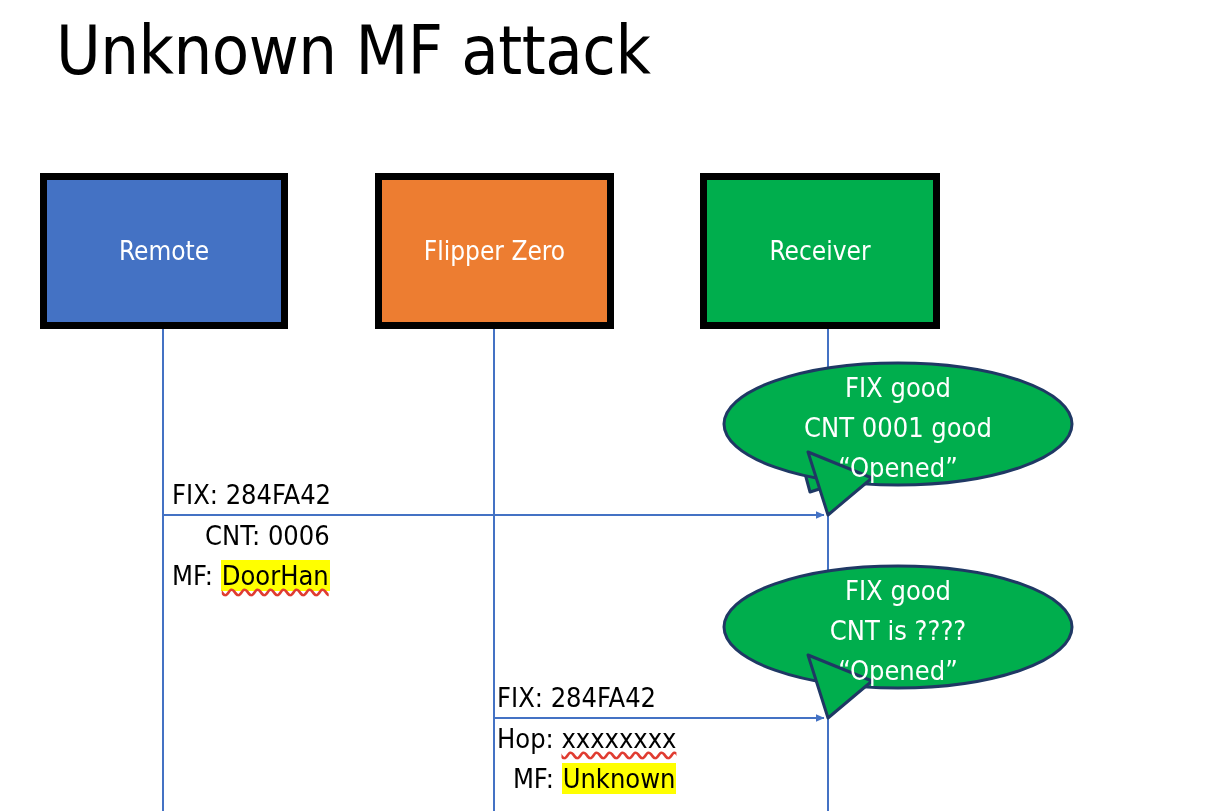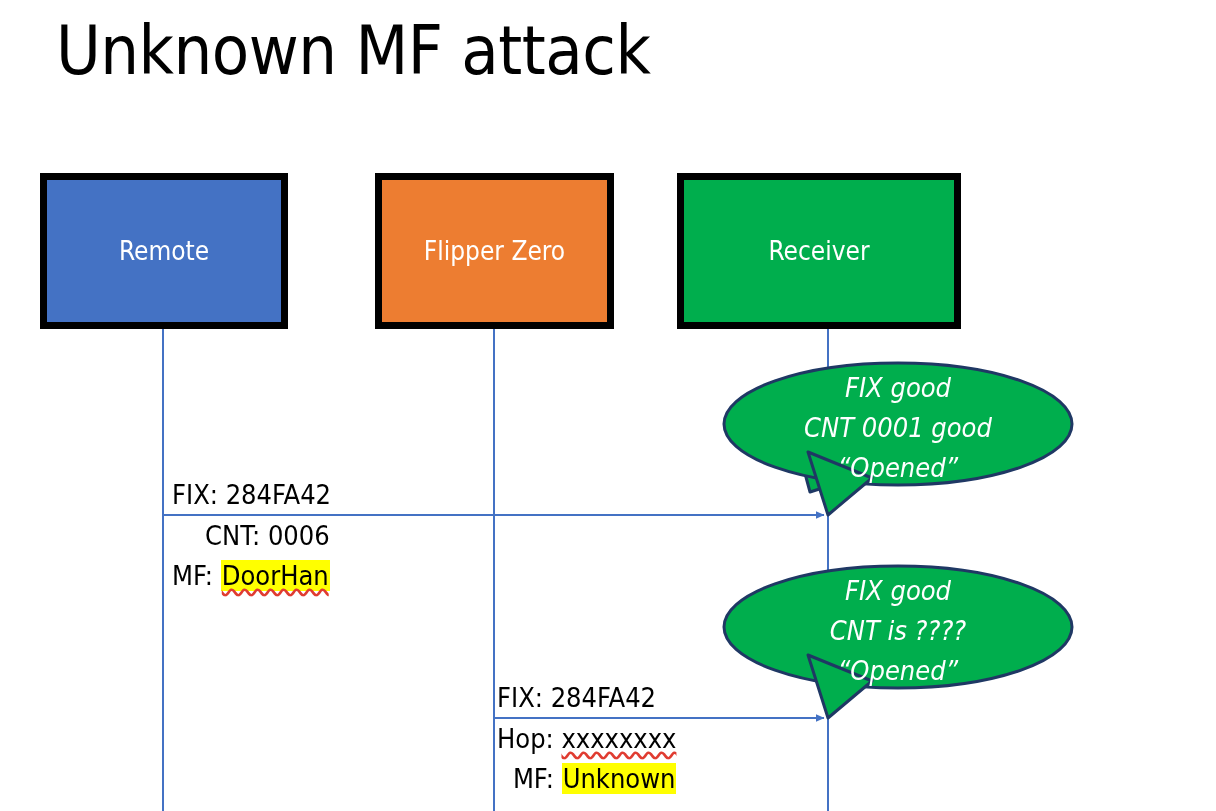--- a/index.html
+++ b/index.html
@@ -52,21 +52,21 @@
     font-family: "DejaVu Sans Condensed", "DejaVu Sans", "Liberation Sans", sans-serif;
     font-size: 26px;
     font-weight: 400;
     color: #ffffff;
     text-align: center;
     line-height: 1.1;
   }
 
   #actor-remote  { left: 40px;  top: 173px; width: 248px; height: 156px; background: #4472C4; }
   #actor-flipper { left: 375px; top: 173px; width: 239px; height: 156px; background: #ED7D31; }
-  #actor-receiver{ left: 677px; top: 173px; width: 284px; height: 156px; background: #00B050; }
+  #actor-receiver{ left: 700px; top: 173px; width: 240px; height: 156px; background: #00B050; }
   #actor-receiver { background: #00AE4D; }
 
   
   #diagram-layer {
     position: absolute;
     left: 0; top: 0;
     width: 1216px;
     height: 811px;
     pointer-events: none;
   }
@@ -100,21 +100,21 @@
   
   .callout-text {
     position: absolute;
     font-family: "DejaVu Sans Condensed", "DejaVu Sans", "Liberation Sans", sans-serif;
     font-size: 27px;
     line-height: 40px;
     color: #ffffff;
     text-align: center;
     white-space: nowrap;
   }
-  .callout-line { display: block; height: 40px; font-style: italic; }
+  .callout-line { display: block; height: 40px; }
 
   #callout1-text { left: 748px; top: 368px; width: 300px; }
   #callout2-text { left: 748px; top: 571px; width: 300px; }
 </style>
 </head>
 <body>
 
 <div id="slide">
 
   <div id="slide-title">Unknown MF attack</div>

